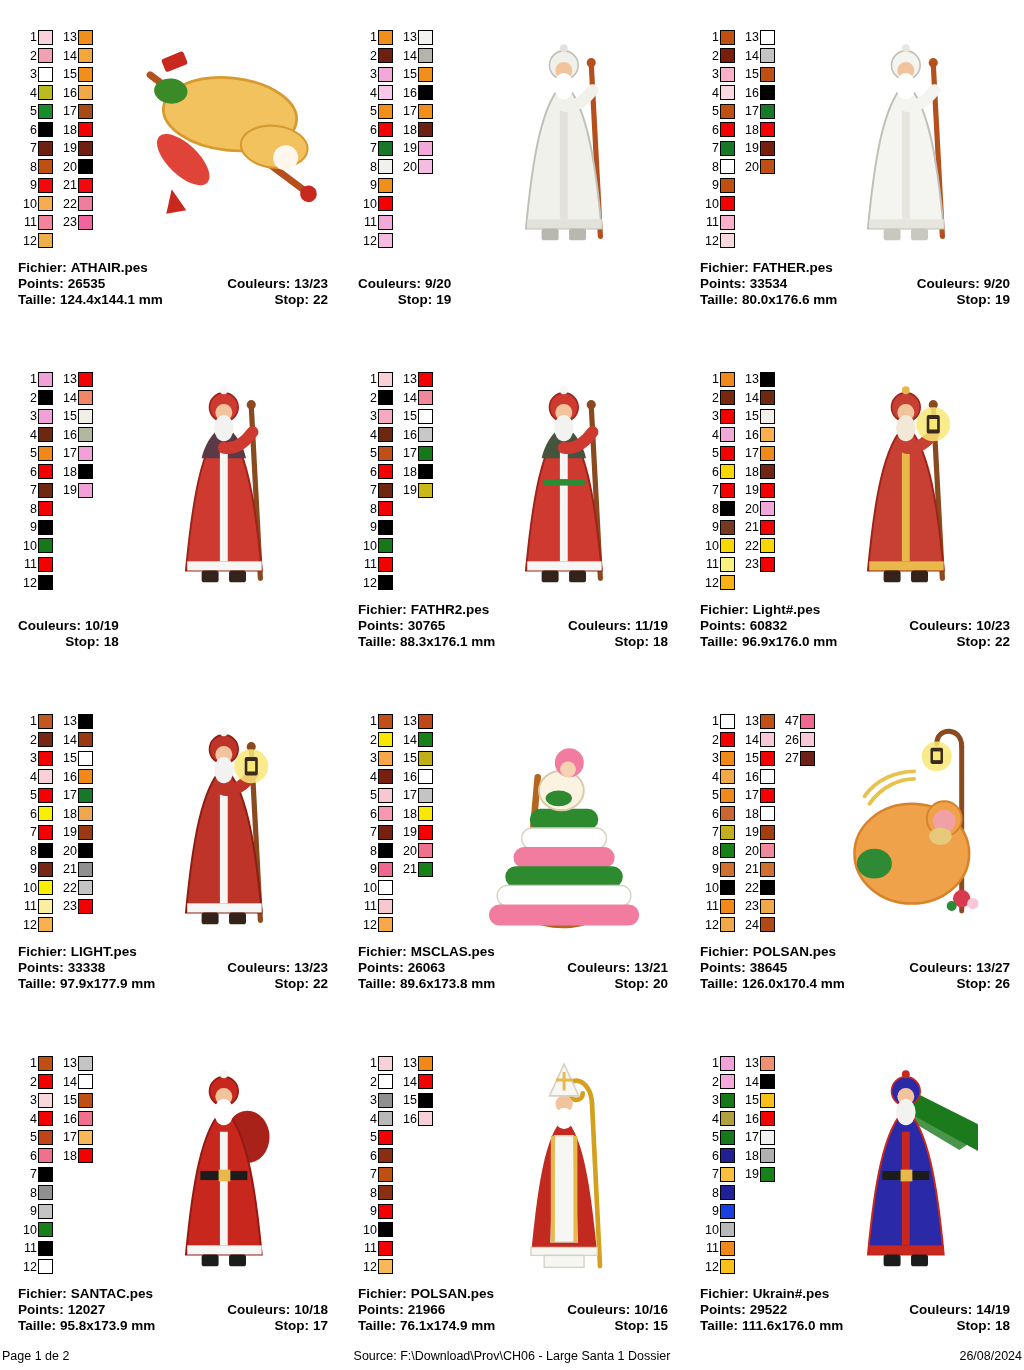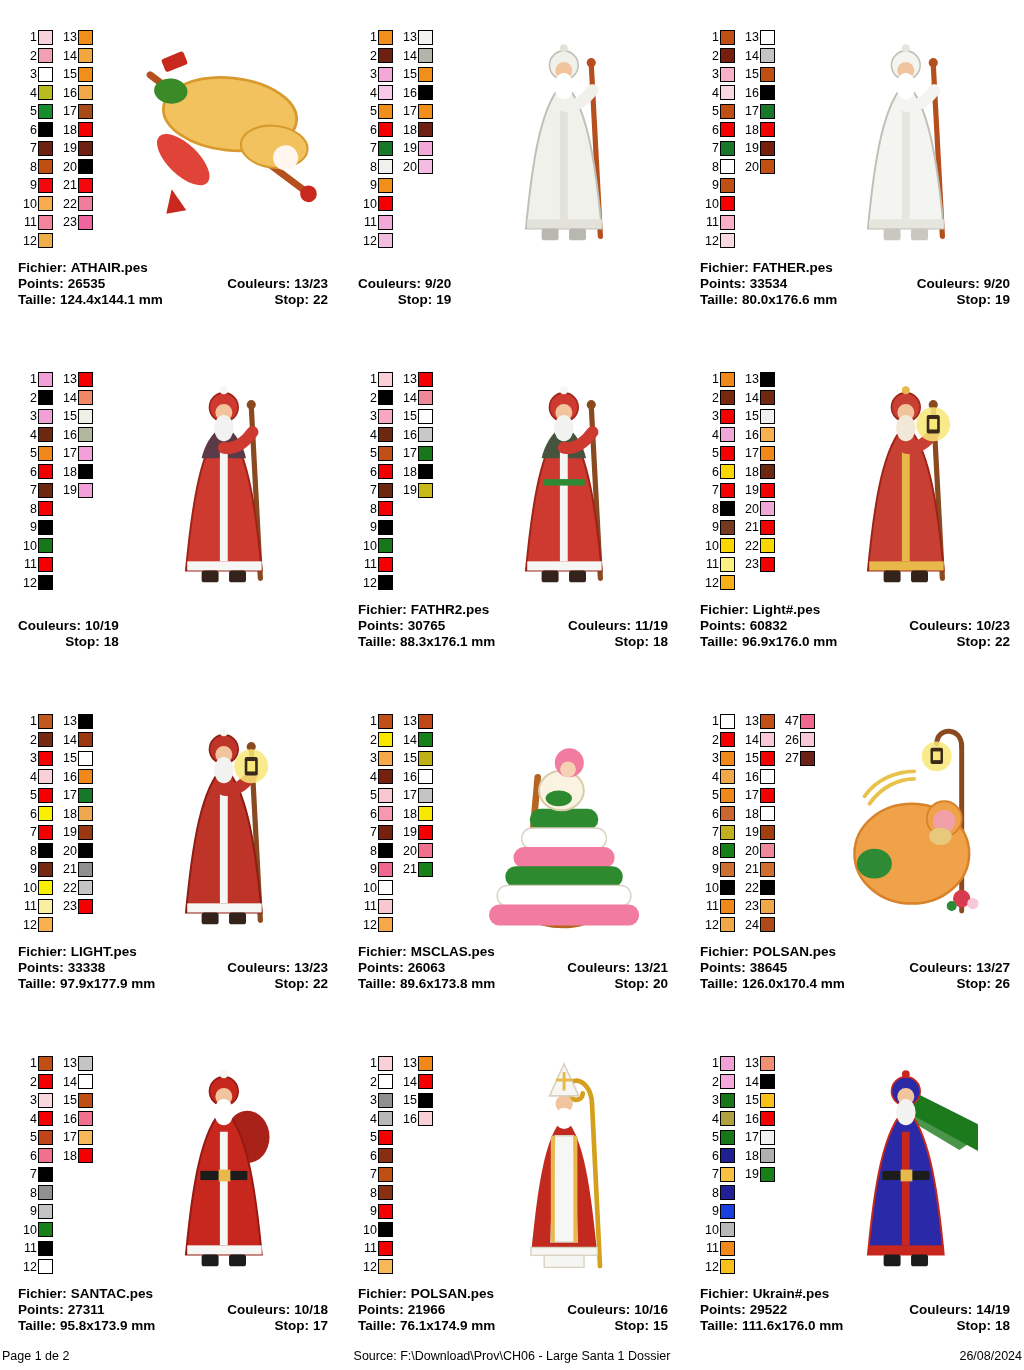--- a/index.html
+++ b/index.html
@@ -1225,21 +1225,21 @@
             <circle cx="55" cy="27" r="11" fill="#C8271E" stroke="#951A12" stroke-width="1.2"></circle>
             <circle cx="55" cy="31" r="6.5" fill="#F2C49E"></circle>
             <ellipse cx="55" cy="43" rx="7.5" ry="10" fill="#FFFFFF"></ellipse>
             <circle cx="55" cy="14" r="3" fill="#F6F6F4"></circle>
           </svg>
         </div>
     </div>
     <div class="meta">
       <div class="col-l">
         <div><span class="lbl">Fichier:</span><span>SANTAC.pes</span></div>
-        <div><span class="lbl">Points:</span><span>27311</span></div>
+        <div><span class="lbl">Points:</span><span>12027</span></div>
         <div><span class="lbl">Taille:</span><span>95.8x173.9 mm</span></div>
       </div>
       <div class="col-r">
         <div>&nbsp;</div>
         <div><span class="lbl">Couleurs:</span><span>10/18</span></div>
         <div><span class="lbl">Stop:</span><span>17</span></div>
       </div>
     </div>
   </div>
 

